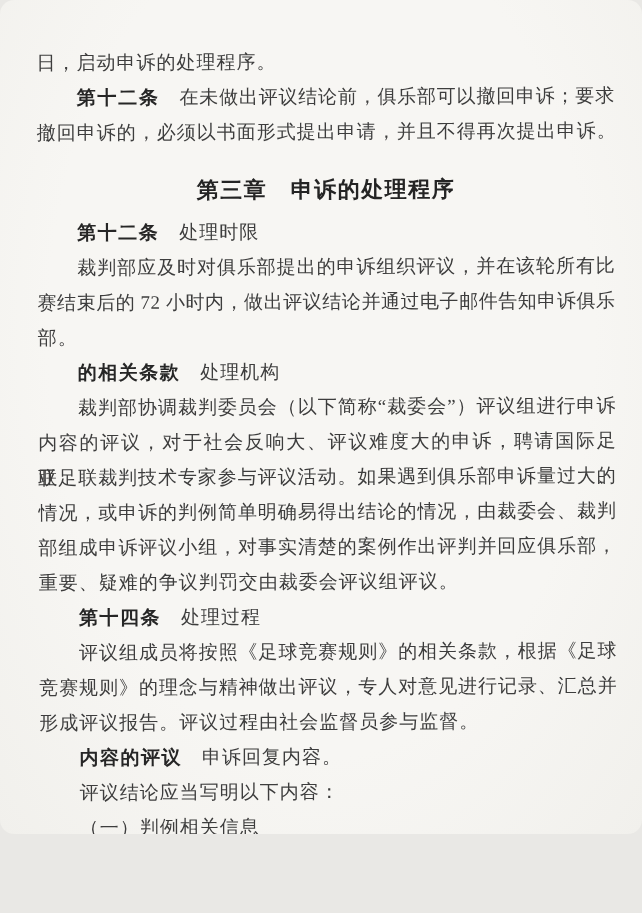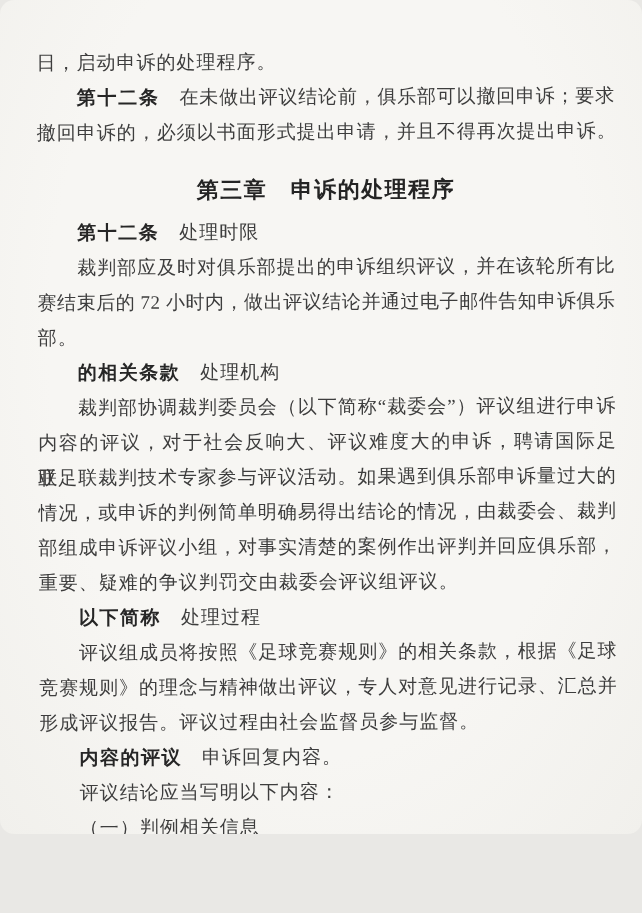--- a/index.html
+++ b/index.html
@@ -98,21 +98,21 @@
         <div class="line justify indent">裁判部应及时对俱乐部提出的申诉组织评议，并在该轮所有比</div>
         <div class="line justify">赛结束后的 72 小时内，做出评议结论并通过电子邮件告知申诉俱乐</div>
         <div class="line">部。</div>
         <div class="line indent"><span class="term">的相关条款</span>　处理机构</div>
         <div class="line justify indent">裁判部协调裁判委员会（以下简称“裁委会”）评议组进行申诉</div>
         <div class="line justify">内容的评议，对于社会反响大、评议难度大的申诉，聘请国际足联、</div>
         <div class="line justify">亚足联裁判技术专家参与评议活动。如果遇到俱乐部申诉量过大的</div>
         <div class="line justify">情况，或申诉的判例简单明确易得出结论的情况，由裁委会、裁判</div>
         <div class="line justify">部组成申诉评议小组，对事实清楚的案例作出评判并回应俱乐部，</div>
         <div class="line">重要、疑难的争议判罚交由裁委会评议组评议。</div>
-        <div class="line indent"><span class="term">以下简称</span>　处理过程</div>
+        <div class="line indent"><span class="term">第十四条</span>　处理过程</div>
         <div class="line justify indent">评议组成员将按照《足球竞赛规则》的相关条款，根据《足球</div>
         <div class="line justify">竞赛规则》的理念与精神做出评议，专人对意见进行记录、汇总并</div>
         <div class="line">形成评议报告。评议过程由社会监督员参与监督。</div>
         <div class="line indent"><span class="term">内容的评议</span>　申诉回复内容。</div>
         <div class="line indent">评议结论应当写明以下内容：</div>
         <div class="line indent">（一）判例相关信息</div>
       </main>
     <div class="page-number">— 4 —</div>
   </div>
 </div>

